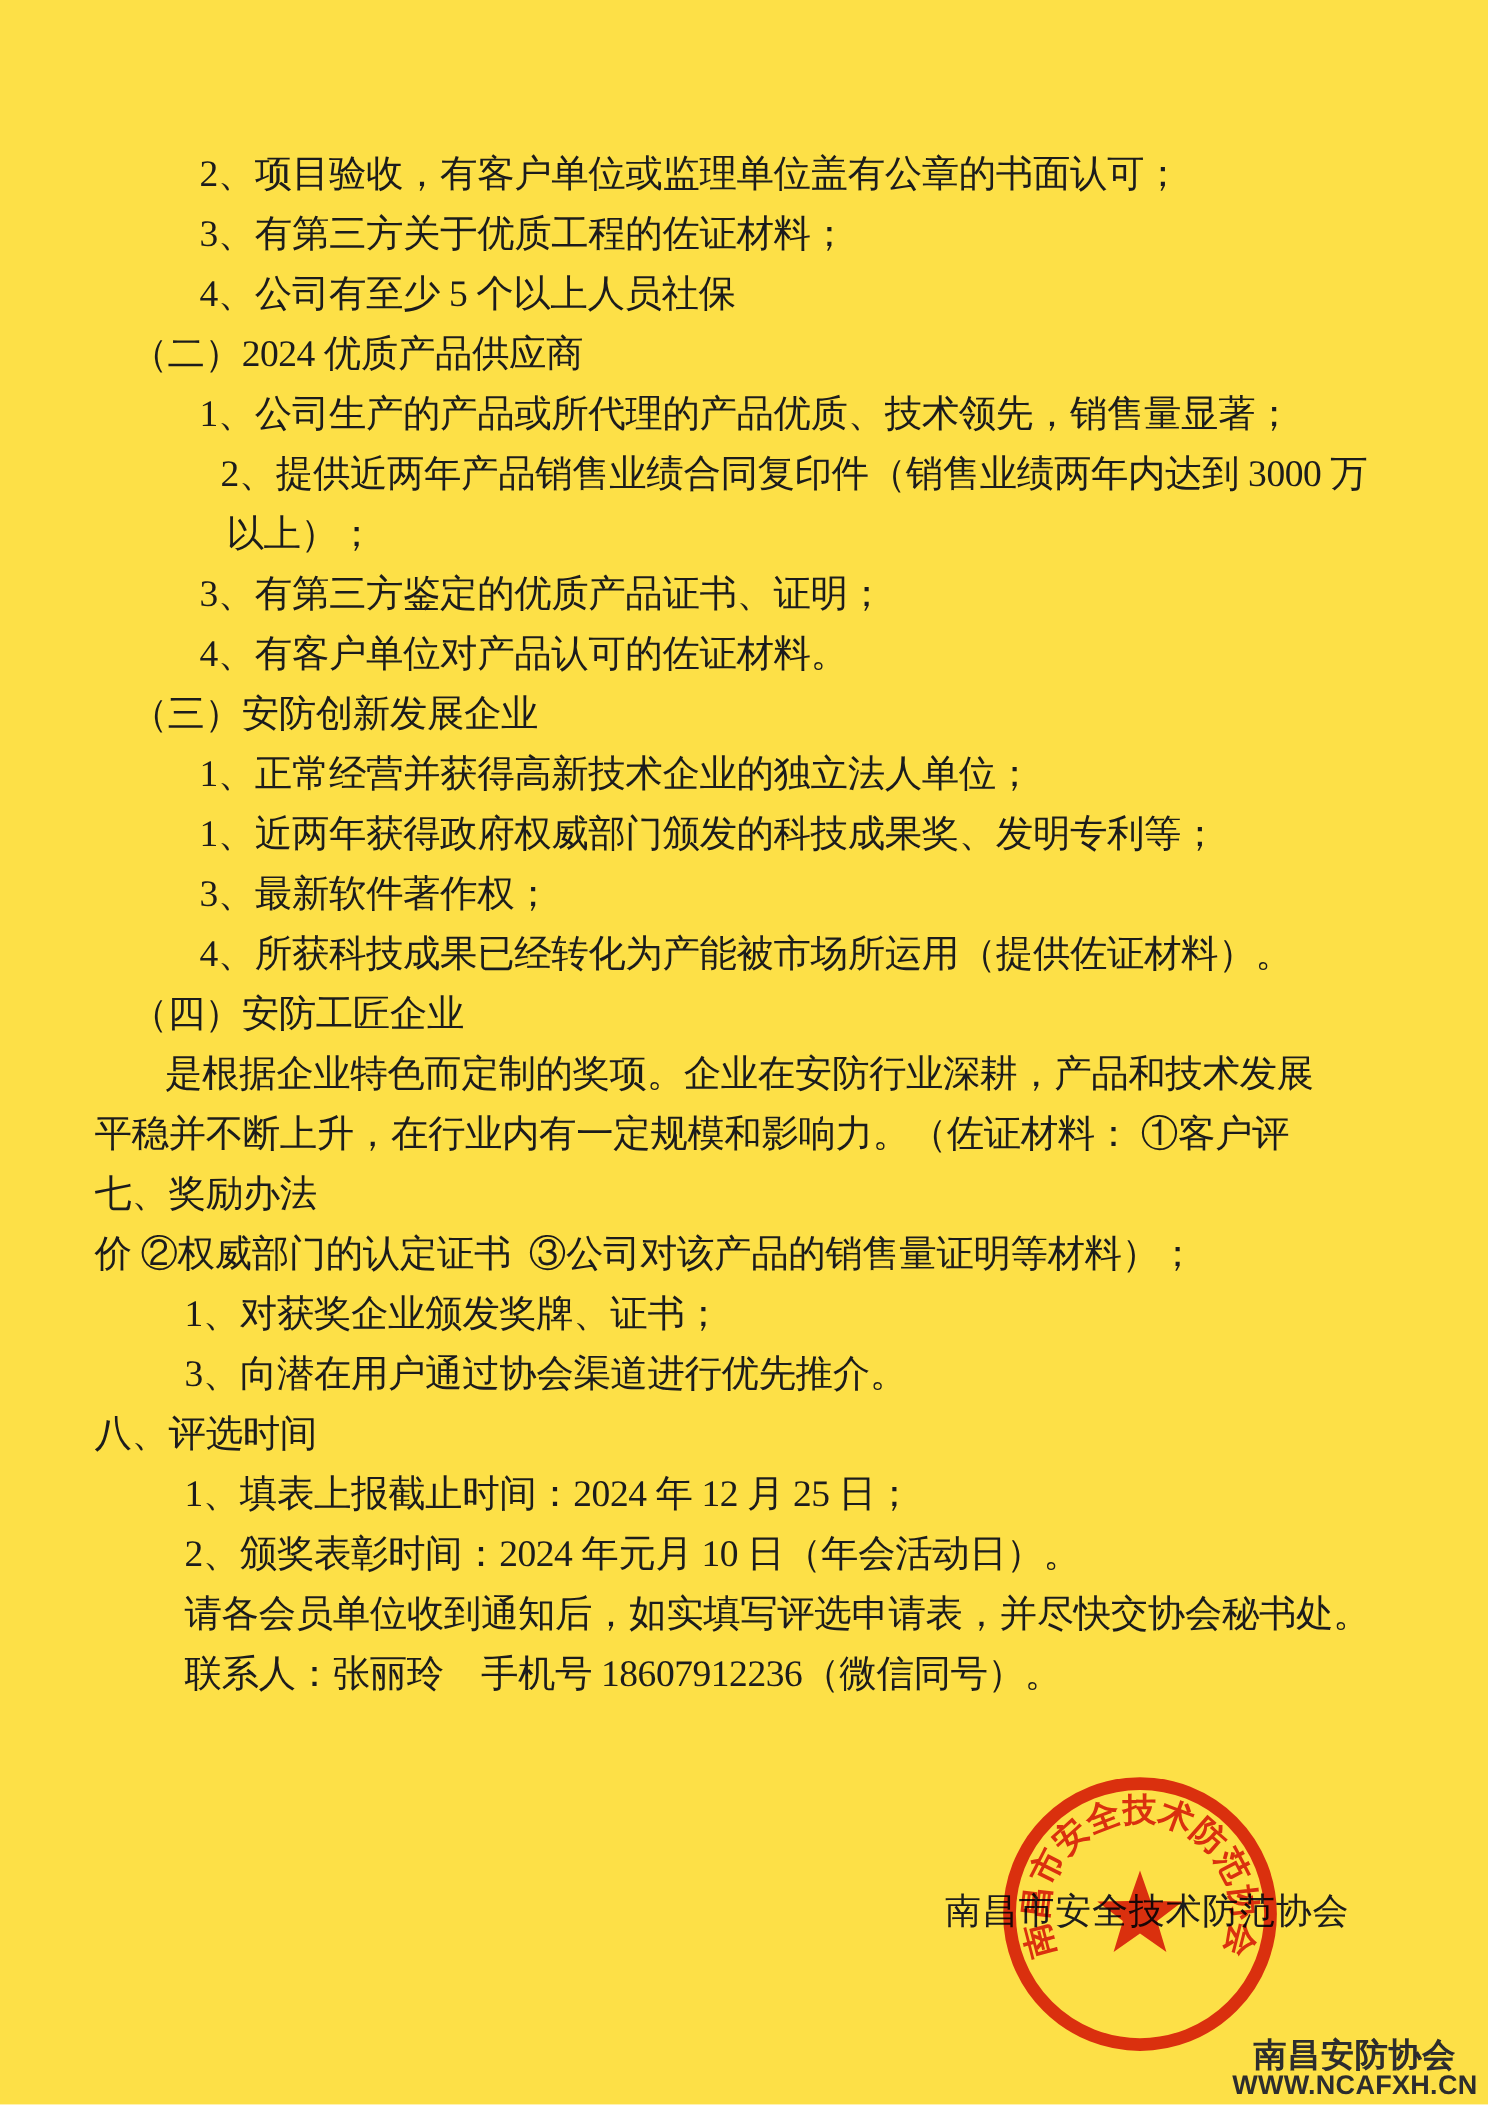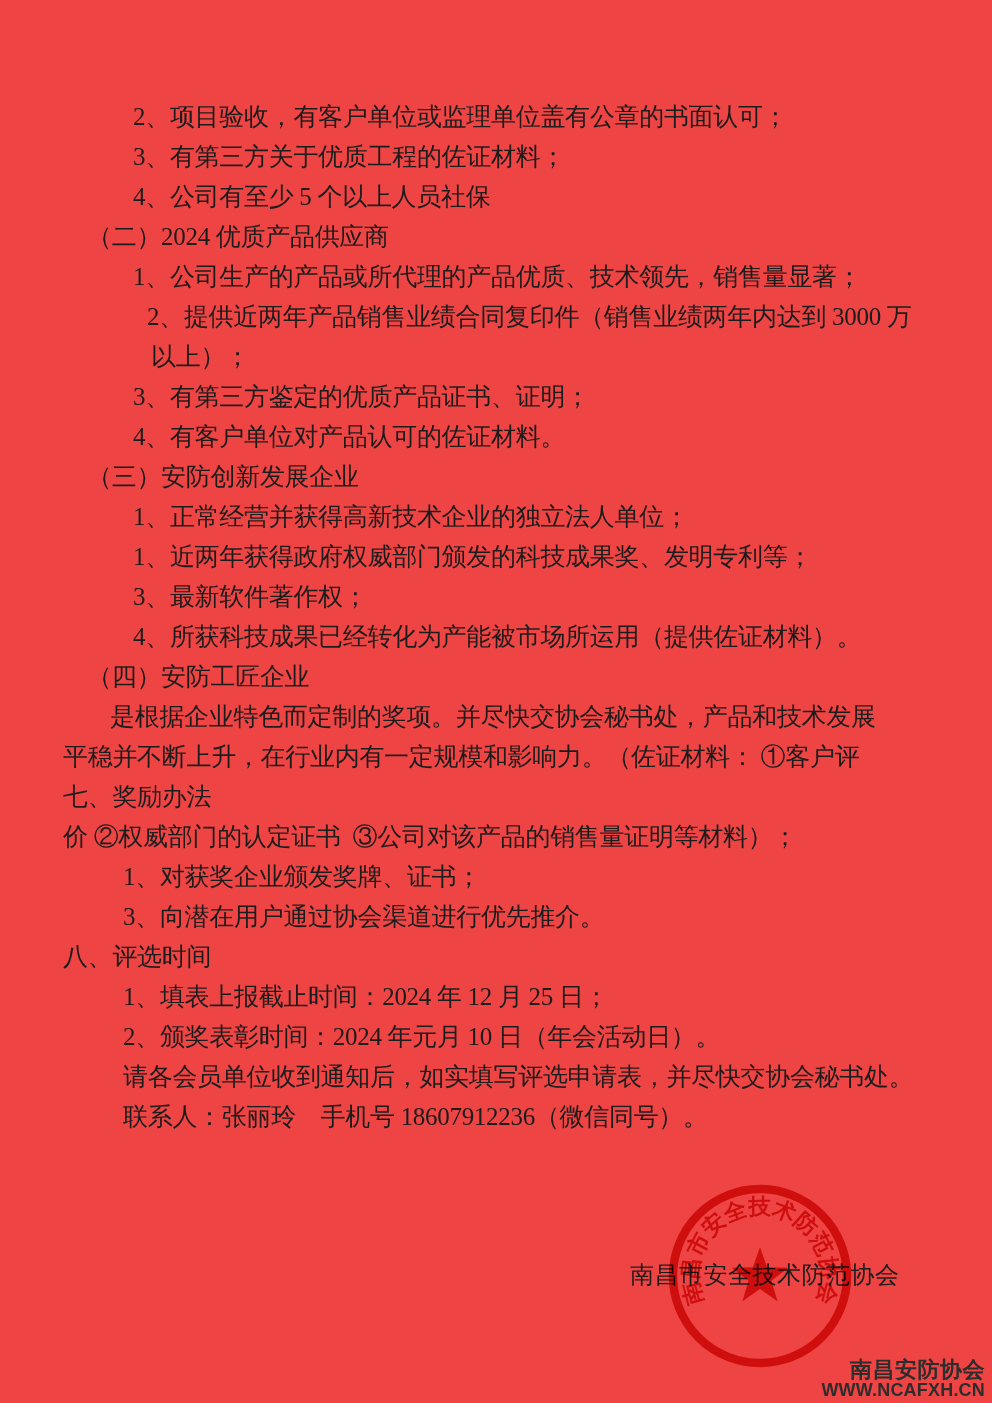--- a/index.html
+++ b/index.html
@@ -6,21 +6,21 @@
   body{
     width:992px;height:1403px;
     background:#ffffff;
     position:relative;
     overflow:hidden;
     font-family:"Liberation Serif","DejaVu Serif",serif;
     color:#1c1c1c;
   }
   .page{
     position:absolute;inset:0;
-    background:#ef4444;
+    background:#fde047;
   }
   .doc-body{
     position:absolute;
     left:63px;top:97px;
     width:870px;
   }
   .line{
     margin:0;
     font-size:25px;
     line-height:40px;
@@ -52,21 +52,21 @@
     mix-blend-mode:multiply;
     opacity:0.92;
   }
   .stamp text{
     font-family:"Liberation Serif","DejaVu Serif",serif;
     font-weight:bold;
   }
   .watermark{
     position:absolute;
     right:7px;bottom:5px;
-    text-align:right;
+    text-align:center;
     font-family:"Liberation Sans","DejaVu Sans",sans-serif;
     color:#2d2d2d;
   }
   .watermark .wm-title{
     font-size:22px;
     font-weight:bold;
     line-height:24px;
     letter-spacing:0.5px;
   }
   .watermark .wm-url{
@@ -90,21 +90,21 @@
       <p class="line lv-item-tight">2、提供近两年产品销售业绩合同复印件（销售业绩两年内达到 3000 万</p>
       <p class="line lv-cont">以上）；</p>
       <p class="line lv-item">3、有第三方鉴定的优质产品证书、证明；</p>
       <p class="line lv-item">4、有客户单位对产品认可的佐证材料。</p>
       <p class="line lv-h2">（三）安防创新发展企业</p>
       <p class="line lv-item">1、正常经营并获得高新技术企业的独立法人单位；</p>
       <p class="line lv-item">1、近两年获得政府权威部门颁发的科技成果奖、发明专利等；</p>
       <p class="line lv-item">3、最新软件著作权；</p>
       <p class="line lv-item">4、所获科技成果已经转化为产能被市场所运用（提供佐证材料）。</p>
       <p class="line lv-h2">（四）安防工匠企业</p>
-      <p class="line lv-body-first">是根据企业特色而定制的奖项。并尽快交协会秘书处，产品和技术发展</p>
+      <p class="line lv-body-first">是根据企业特色而定制的奖项。企业在安防行业深耕，产品和技术发展</p>
       <p class="line lv-plain">平稳并不断上升，在行业内有一定规模和影响力。（佐证材料： ①客户评</p>
       <p class="line lv-plain">七、奖励办法</p>
       <p class="line lv-plain">价 ②权威部门的认定证书  ③公司对该产品的销售量证明等材料）；</p>
       <p class="line lv-item2">1、对获奖企业颁发奖牌、证书；</p>
       <p class="line lv-item2">3、向潜在用户通过协会渠道进行优先推介。</p>
       <p class="line lv-plain">八、评选时间</p>
       <p class="line lv-item2">1、填表上报截止时间：2024 年 12 月 25 日；</p>
       <p class="line lv-item2">2、颁奖表彰时间：2024 年元月 10 日（年会活动日）。</p>
       <p class="line lv-item2">请各会员单位收到通知后，如实填写评选申请表，并尽快交协会秘书处。</p>
       <p class="line lv-item2">联系人：张丽玲　手机号 18607912236（微信同号）。</p>

